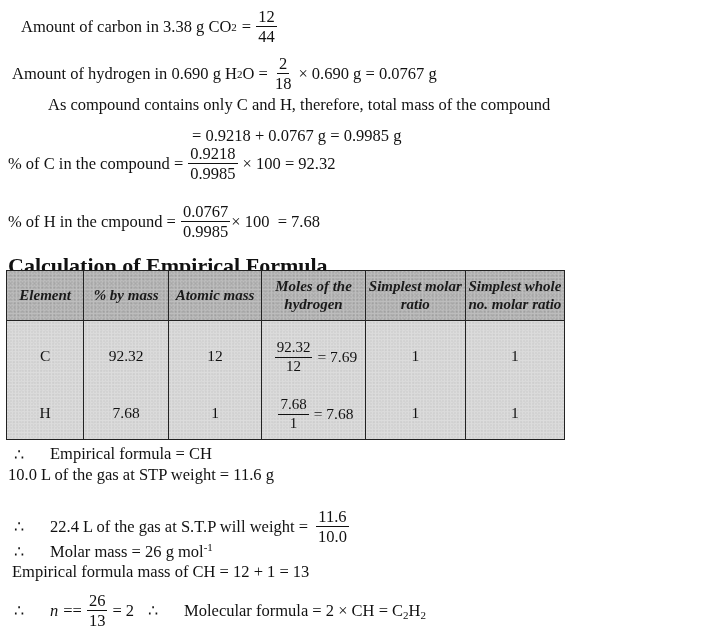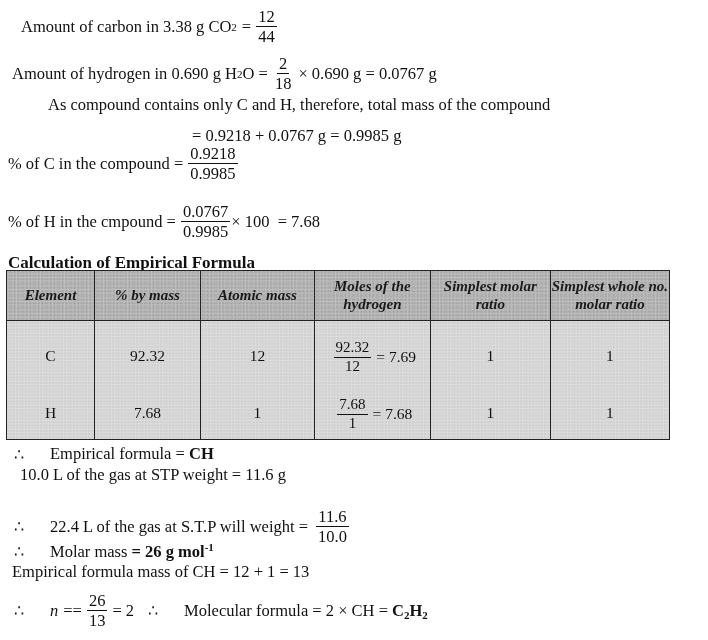--- a/index.html
+++ b/index.html
@@ -26,33 +26,33 @@
       align-items: center;
       vertical-align: middle;
       margin: 0 5px;
       line-height: 1.05;
     }
     .frac .num { padding: 0 2px 1px 2px; border-bottom: 1px solid #111; }
     .frac .den { padding: 1px 2px 0 2px; }
     .gap { display: inline-block; width: 5px; }
     sub { font-size: 11px; vertical-align: -4px; }
     sup { font-size: 11px; vertical-align: 6px; }
-    b { font-weight: bold; }
+    b { font-weight: normal; }
     .therefore { display: inline-block; width: 36px; font-size: 16px; }
     .heading {
       position: absolute;
       font-weight: bold;
-      font-size: 17px;
+      font-size: 22px;
     }
 
     
     .table {
       position: absolute;
       left: 6px; top: 270px;
-      width: 664px;
+      width: 559px;
       border-collapse: collapse;
       font-size: 15.5px;
       background-color: #dcdcdc;
       background-image:
         radial-gradient(#b8b8b8 0.6px, transparent 0.8px),
         radial-gradient(#c9c9c9 0.6px, transparent 0.8px);
       background-size: 3px 3px, 4px 4px;
       background-position: 0 0, 1px 2px;
     }
     .table th, .table td {
@@ -112,20 +112,21 @@
 <div class="line" style="left:192px; top:114px;margin-top:12px;">
   <span>= 0.9218 + 0.0767 g = 0.9985 g</span>
 </div>
 
 <div class="line" style="left:8px; top:145px;">
   <span>% of C in the compound =</span>
   <span class="frac">
     <span class="num">0.9218</span>
     <span class="den">0.9985</span>
   </span>
+  <span>× 100 = 92.32</span>
 </div>
 
 <div class="line" style="left:8px; top:203px;">
   <span>% of H in the cmpound =</span>
   <span class="frac" style="margin-right:1px">
     <span class="num">0.0767</span>
     <span class="den">0.9985</span>
   </span>
   <span style="white-space:pre">× 100  = 7.68</span>
 </div>
@@ -186,21 +187,21 @@
     </tr>
   </tbody>
 </table>
 
 <div class="line" style="left:14px; top:444px;">
   <span class="therefore">∴</span>
   <span style="white-space:pre">Empirical formula = </span>
     <b>CH</b>
 </div>
 
-<div class="line" style="left:20px; top:465px;">
+<div class="line" style="left:8px; top:465px;">
   <span>10.0 L of the gas at STP weight = 11.6 g</span>
 </div>
 
 <div class="line" style="left:14px; top:495px;">
   <span class="therefore">∴</span>
   <span>22.4 L of the gas at S.T.P will weight =</span>
   <span class="frac" style="margin:13px 8px">
     <span class="num">11.6</span>
     <span class="den">10.0</span>
   </span>

